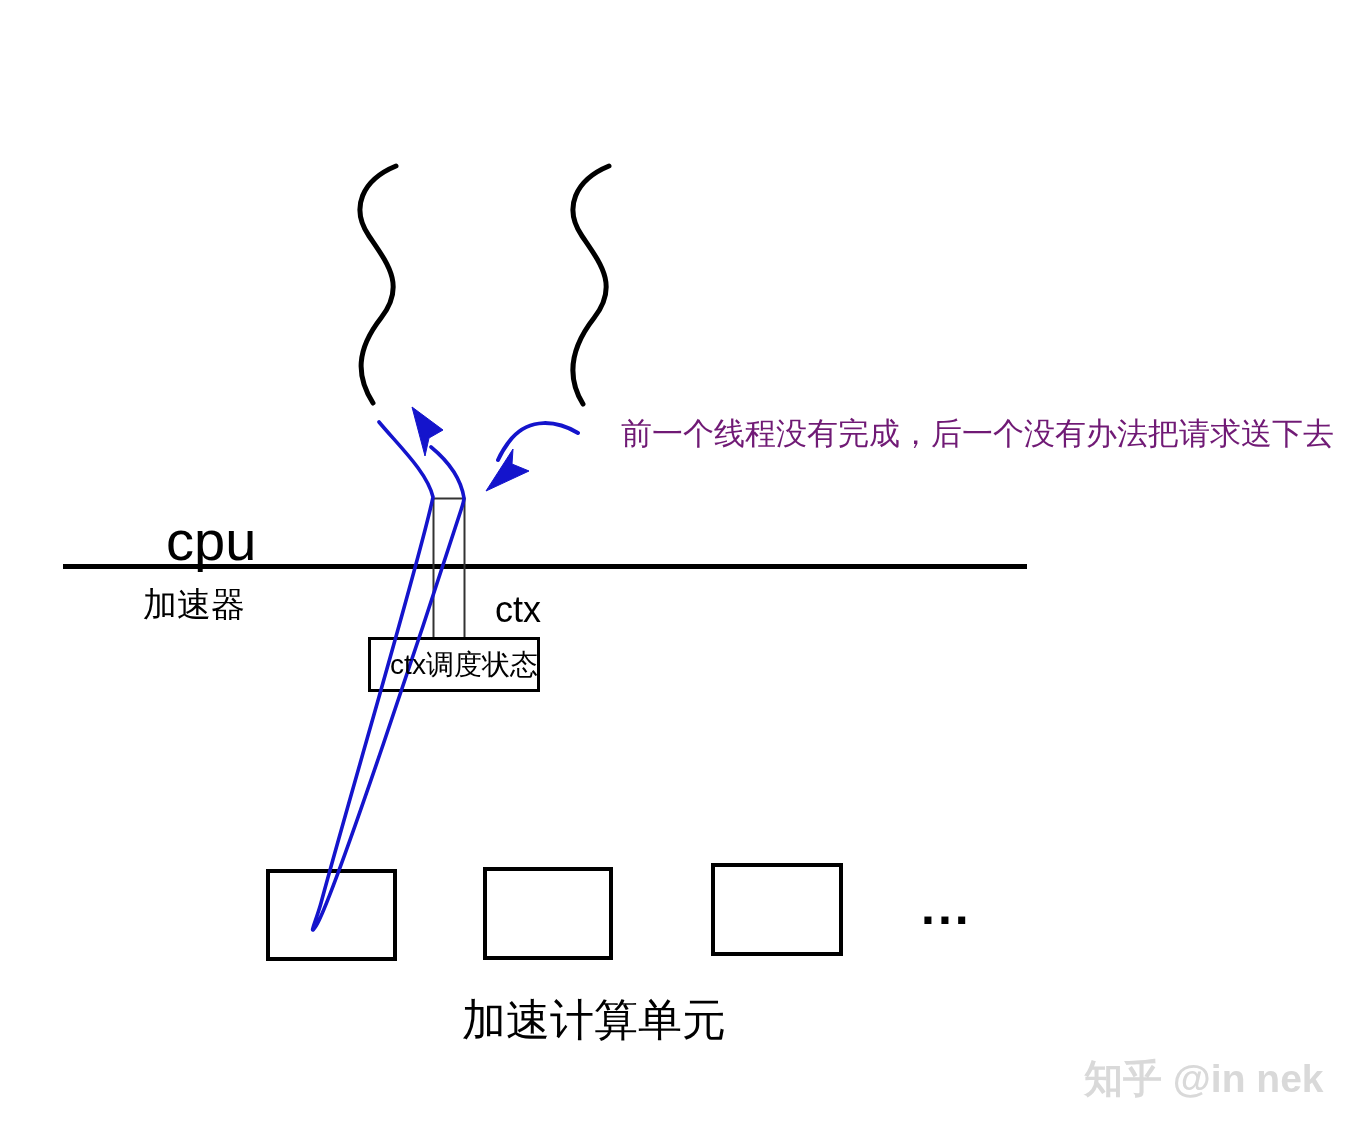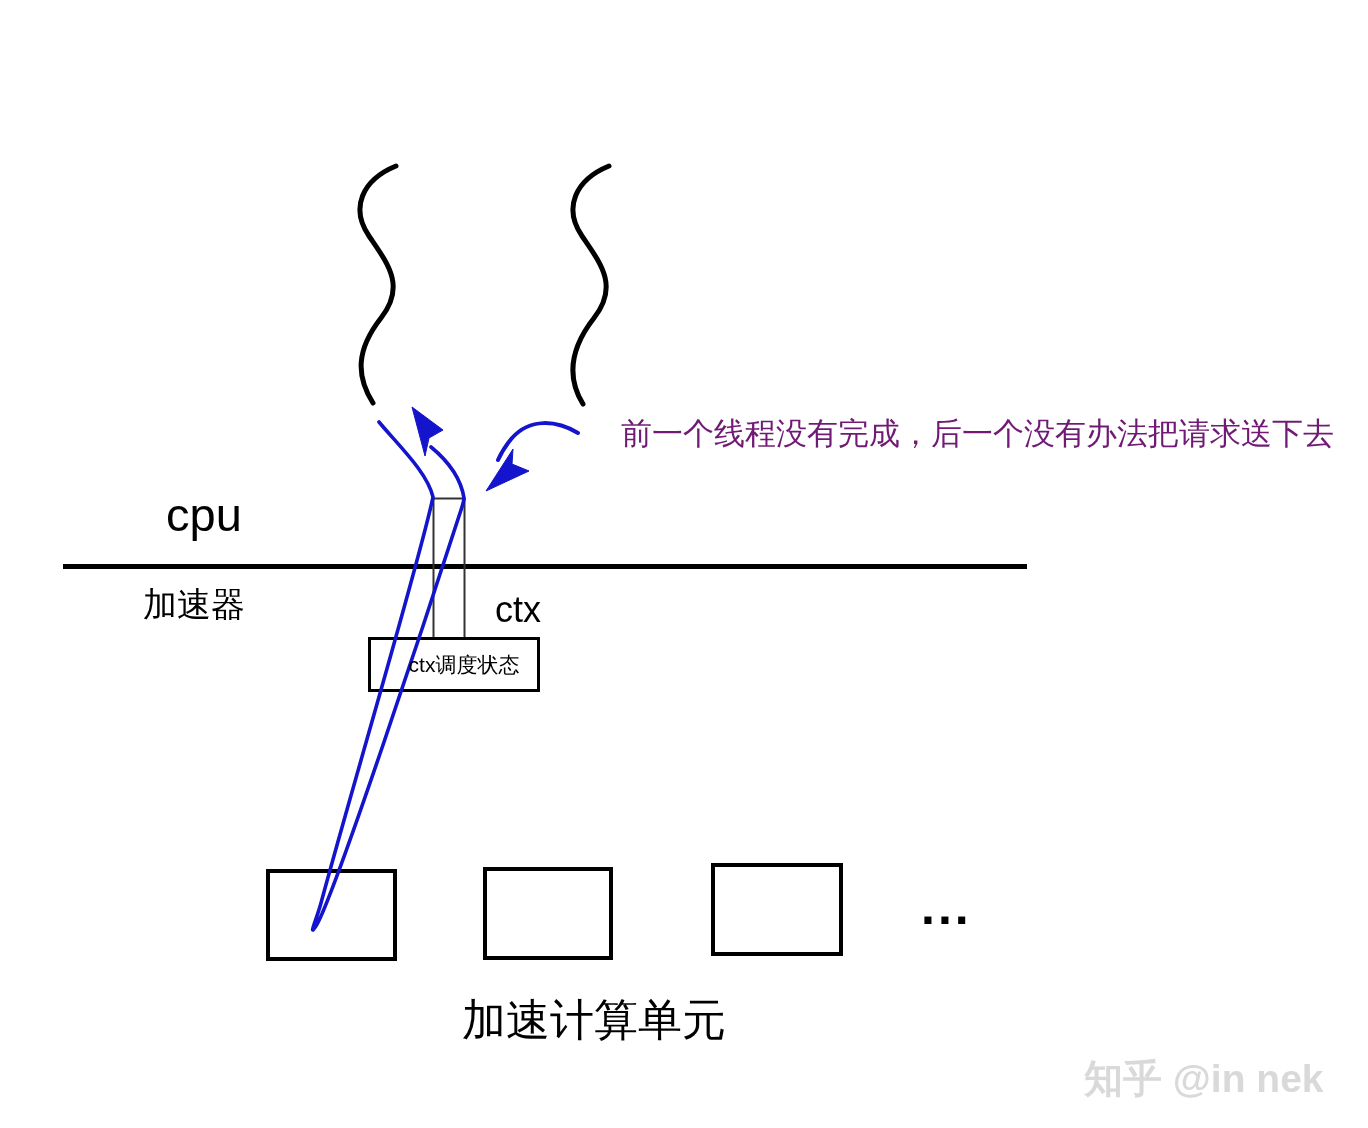--- a/index.html
+++ b/index.html
@@ -20,38 +20,38 @@
     left: 0;
     top: 0;
   }
   .lbl {
     position: absolute;
     color: #000000;
     white-space: nowrap;
     line-height: 1.1;
   }
   .lbl-threads   { left: 423px;  top: 77px;   font-size: 47px; }
-  .lbl-cpu       { left: 166px;  top: 489px;  font-size: 47px; }
+  .lbl-cpu       { left: 166px;  top: 510px;  font-size: 56px; }
   .lbl-accel     { left: 143px;  top: 586px;  font-size: 34px; }
   .lbl-ctx       { left: 495px;  top: 590px;  font-size: 36px; }
   .lbl-units     { left: 462px;  top: 996px;  font-size: 44px; }
   .lbl-dots      { left: 921px;  top: 880px;  font-size: 50px; font-weight: bold; letter-spacing: 3px; }
   .lbl-annotation{
     left: 621px; top: 417px;
     font-size: 31px;
     color: #701a75;
   }
   .ctx-state-box {
     position: absolute;
     left: 368px; top: 637px;
     width: 192px; height: 55px;
     display: flex;
     align-items: center;
     justify-content: center;
-    font-size: 21px;
+    font-size: 28px;
     color: #000000;
     white-space: nowrap;
   }
   .lbl-watermark {
     left: 1084px; top: 1058px;
     font-size: 39px;
     color: #d9d9d9;
     font-weight: bold;
   }
 </style>

